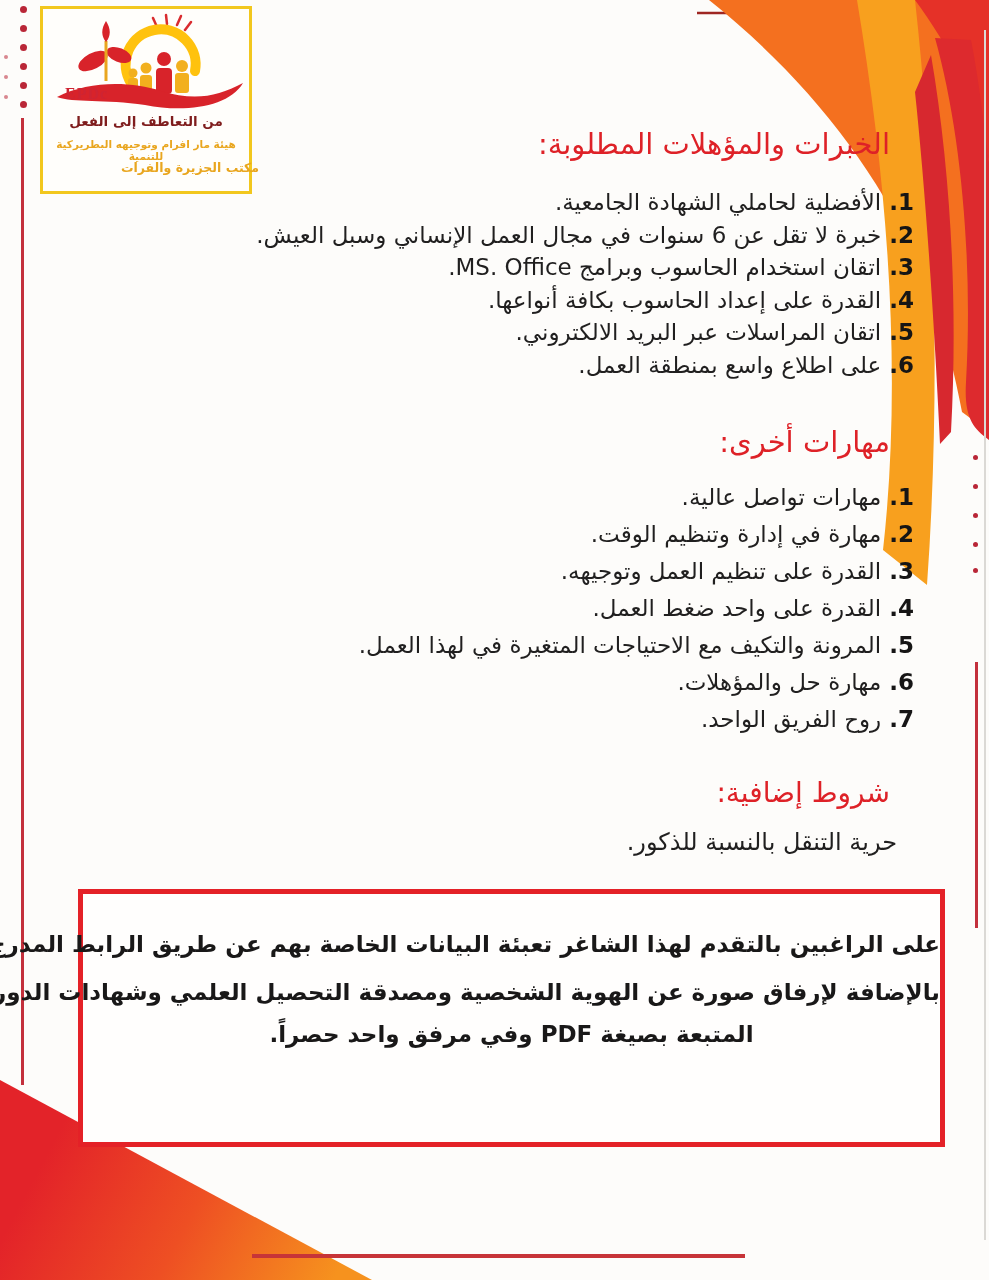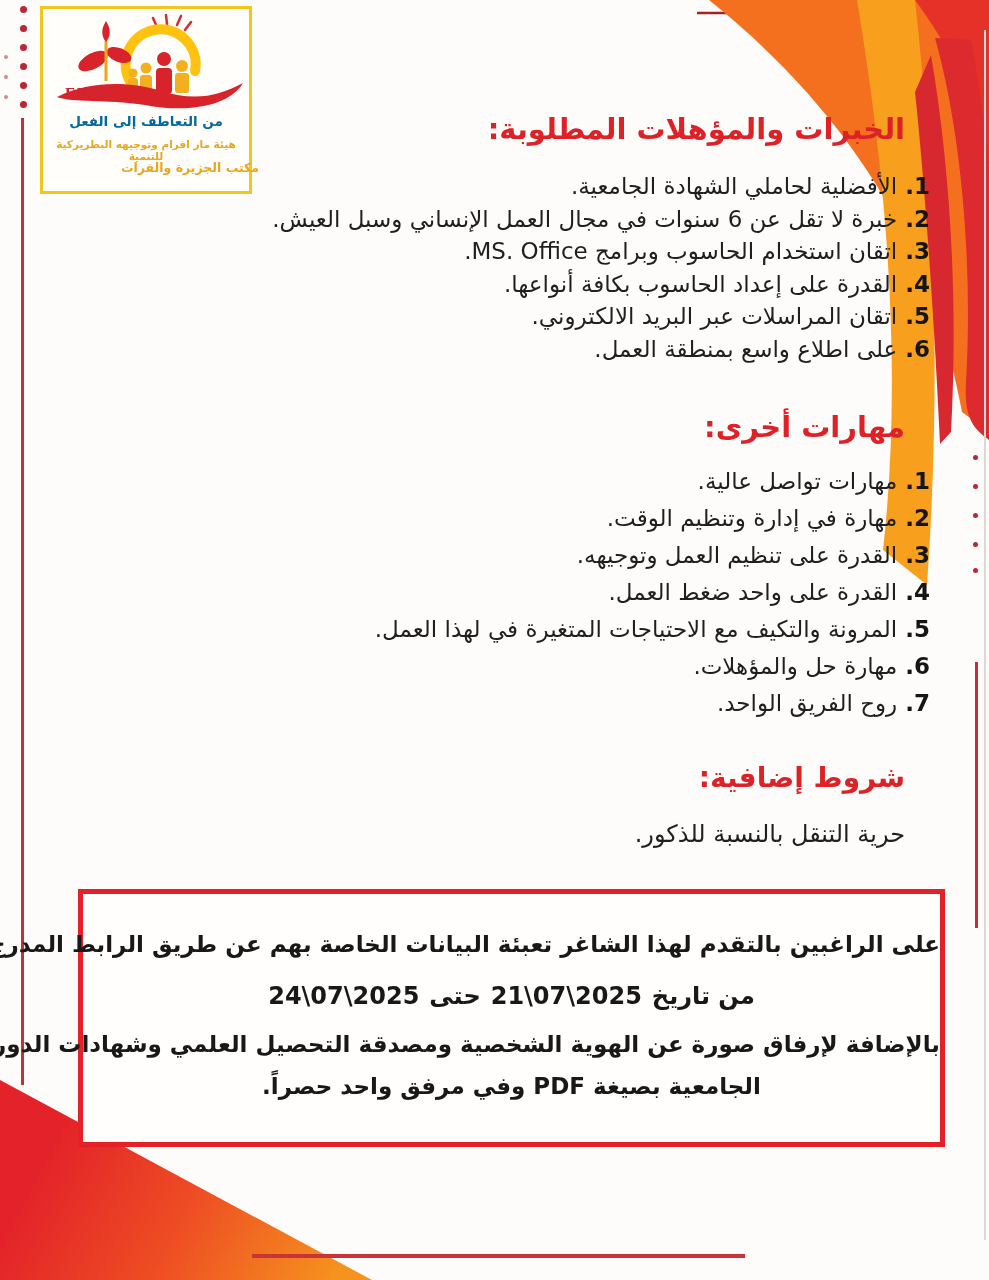--- a/index.html
+++ b/index.html
@@ -24,41 +24,41 @@
     position:absolute;left:40px;top:6px;width:212px;height:188px;
     border:3px solid #f2c71d;background:#fffefb;box-sizing:border-box;
   }
   .logo-emblem{position:absolute;left:6px;top:2px;}
   .logo-epdc{
     position:absolute;left:22px;top:76px;
     font-family:"Liberation Serif",serif;font-size:16px;font-weight:bold;
     color:#cf2432;letter-spacing:1px;
   }
   .logo-slogan{position:absolute;top:104px;width:100%;text-align:center;
-    font-size:13.5px;font-weight:bold;color:#0369a1;}
+    font-size:13.5px;font-weight:bold;color:#7f1d1d;}
   .logo-org1{position:absolute;top:129px;width:100%;text-align:center;
     font-size:10.5px;font-weight:bold;color:#e9a61f;}
   .logo-org2{position:absolute;top:151px;width:100%;text-align:center;
     font-size:12.5px;font-weight:bold;color:#e9a61f;margin-left:44px;}
   
   .rtl{direction:rtl;}
   .sec-h{
-    position:absolute;margin:0;font-size:29px;font-weight:bold;color:#de2127;
+    position:absolute;margin:15px;font-size:29px;font-weight:normal;color:#de2127;
     white-space:nowrap;
   }
   .h1{top:112px;right:84px;}
   .h2{top:410px;right:84px;}
   .h3{top:761px;right:84px;font-size:28px;}
-  .num{list-style:none;counter-reset:n;margin:0;padding:0;position:absolute;
+  .num{list-style:none;counter-reset:n;margin:16px;padding:0;position:absolute;
     text-align:right;font-size:23px;white-space:nowrap;}
   .num li{counter-increment:n;}
   .num li::before{content:counter(n) ". ";font-weight:bold;color:#161515;}
   .list1{top:170px;right:59px;line-height:32.5px;}
   .list2{top:463px;right:59px;line-height:37px;}
-  .p3{position:absolute;top:820px;right:84px;margin:0;font-size:24px;white-space:nowrap;}
+  .p3{position:absolute;top:820px;right:84px;margin:8px;font-size:24px;white-space:nowrap;}
   
   .notice{
     position:absolute;left:78px;top:889px;width:867px;height:258px;
     box-sizing:border-box;border:5px solid #e42127;background:#fffefd;
     text-align:center;font-weight:bold;font-size:23px;color:#191818;
   }
   .notice p{margin:0;white-space:nowrap;line-height:28px;}
   .n1{margin-top:36px !important;}
   .n2{margin-top:24px !important;font-size:24px;}
   .n2 > *{margin:0 5px;}
@@ -172,19 +172,18 @@
       <li>المرونة والتكيف مع الاحتياجات المتغيرة في لهذا العمل.</li>
       <li>مهارة حل والمؤهلات.</li>
       <li>روح الفريق الواحد.</li>
     </ol>
 
     <h2 class="sec-h h3">شروط إضافية:</h2>
     <p class="p3">حرية التنقل بالنسبة للذكور.</p>
 
     <div class="notice">
       <p class="n1">على الراغبين بالتقدم لهذا الشاغر تعبئة البيانات الخاصة بهم عن طريق الرابط المدرج أعلاه</p>
-      <p class="n2"><span>من تاريخ</span><bdo dir="ltr">21\07\2025</bdo><span>حتى</span><bdo dir="ltr">24\07\2025</bdo></p>
       <p class="n3">بالإضافة لإرفاق صورة عن الهوية الشخصية ومصدقة التحصيل العلمي وشهادات الدورات التدريبية</p>
-      <p class="n4">الجامعية بصيغة PDF وفي مرفق واحد حصراً.</p>
+      <p class="n4">المتبعة بصيغة PDF وفي مرفق واحد حصراً.</p>
     </div>
 
   </main>
 </div>
 
 </body></html>

